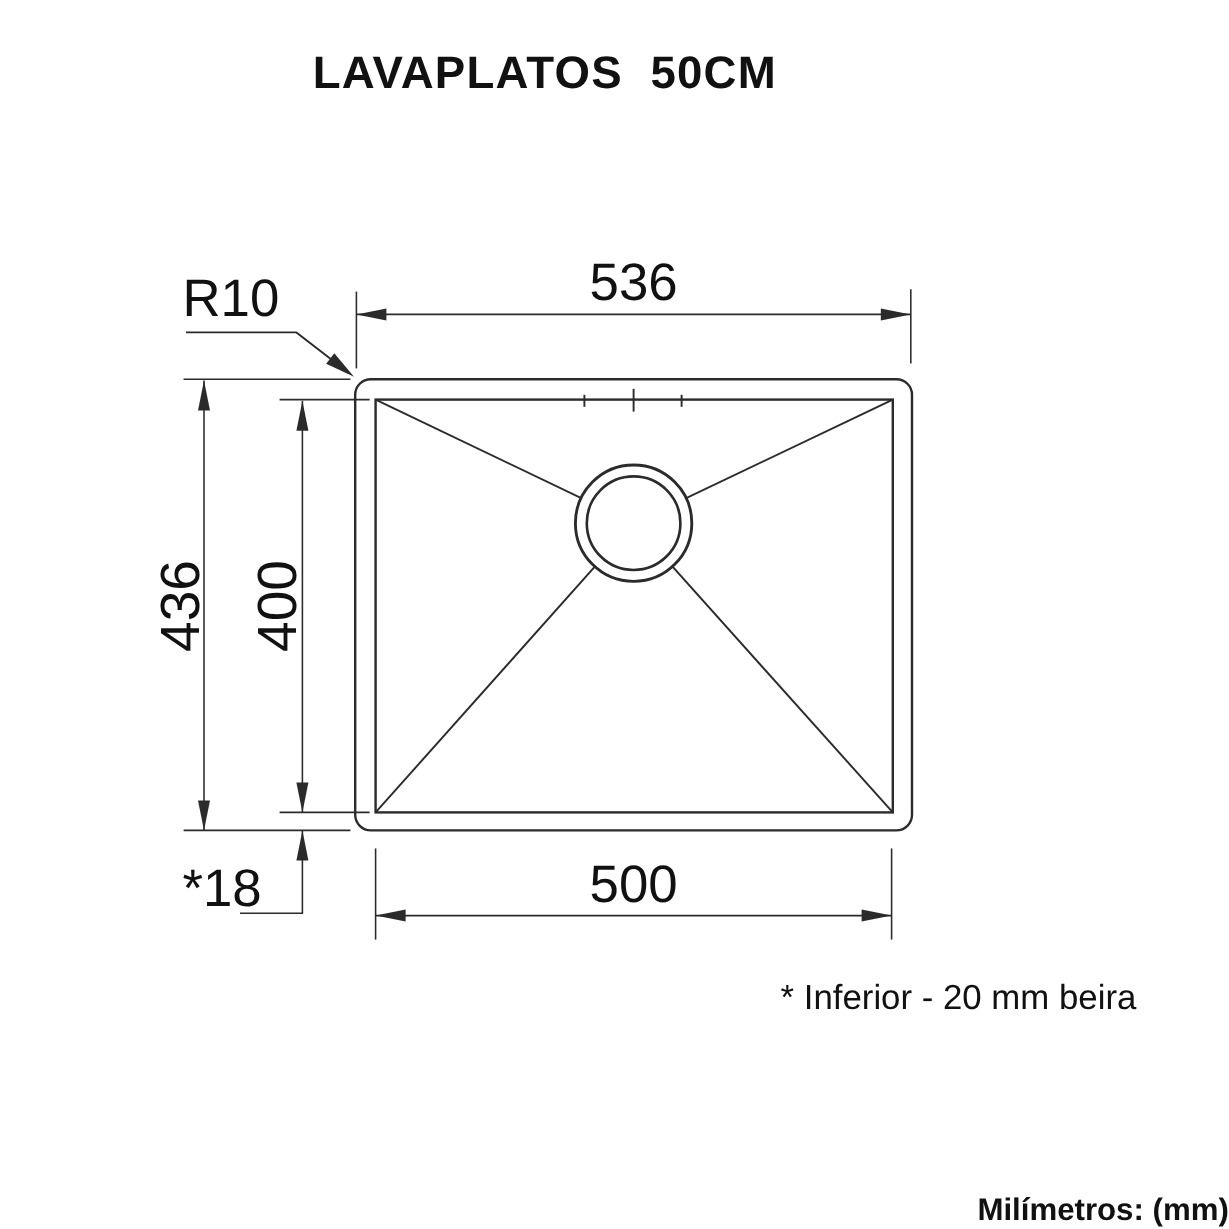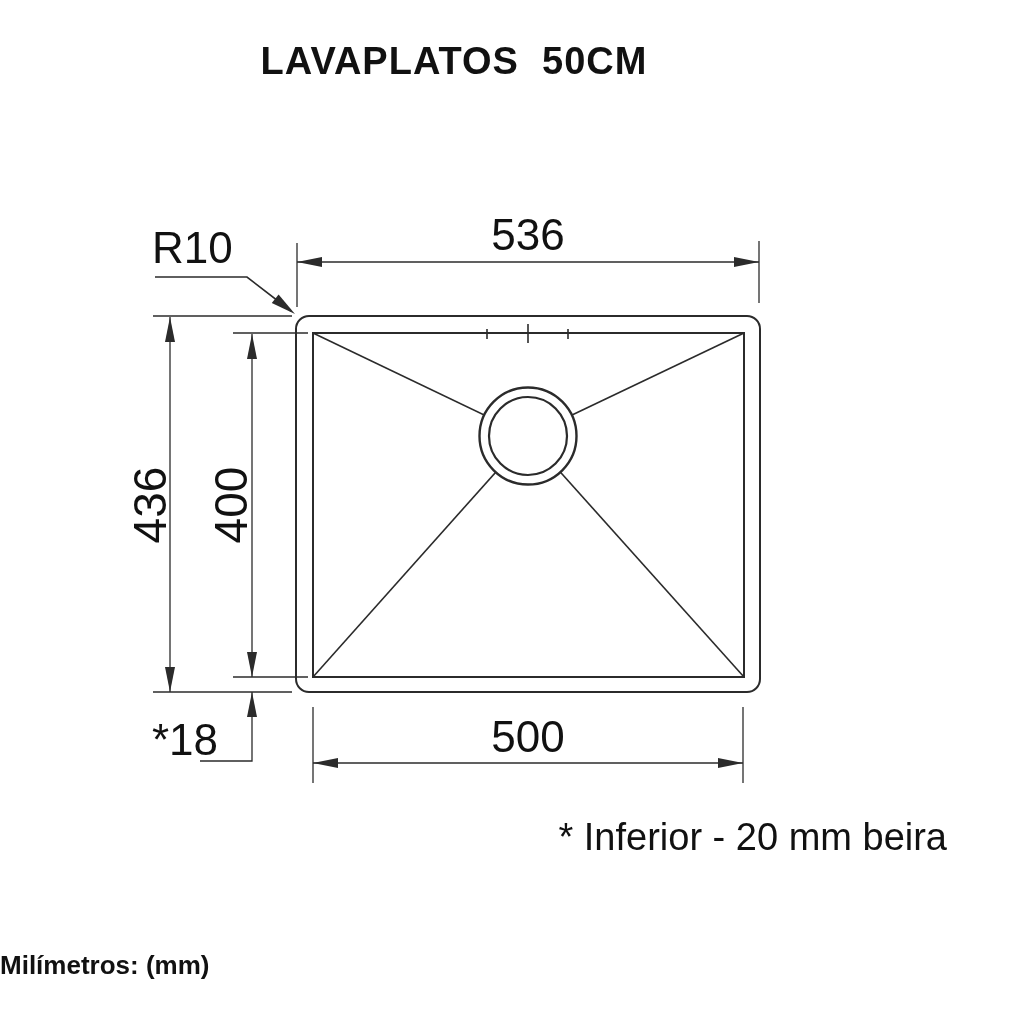--- a/index.html
+++ b/index.html
@@ -13,26 +13,26 @@
 
   .page-title{
     position:absolute;top:40px;left:0;width:908px;
     text-align:center;font-size:38px;font-weight:bold;
     letter-spacing:1px;color:var(--color-text);
   }
   .drawing-svg{position:absolute;top:0;left:0;}
 
   .footnote{
     position:absolute;top:816px;right:77px;
-    font-size:38px;font-weight:normal;color:var(--color-text);
+    font-size:29px;font-weight:normal;color:var(--color-text);
     text-align:right;
   }
   .units-label{
-    position:absolute;top:950px;left:0;width:1024px;
-    text-align:left;font-size:26px;font-weight:bold;color:var(--color-text);
+    position:absolute;top:993px;left:0;width:1024px;
+    text-align:right;font-size:26px;font-weight:bold;color:var(--color-text);
   }
 
   
   .outline{fill:#ffffff;stroke:var(--color-line);stroke-width:2;}
   .outline-inner{fill:none;stroke:var(--color-line);stroke-width:2;}
   .slope{stroke:var(--color-line);stroke-width:1.6;}
   .drain-outer{fill:#ffffff;stroke:var(--color-line);stroke-width:2.4;}
   .drain-inner{fill:none;stroke:var(--color-line);stroke-width:2.2;}
   .tick{stroke:var(--color-line);stroke-width:1.6;}
   .dimline{stroke:var(--color-line);stroke-width:1.3;fill:none;}

